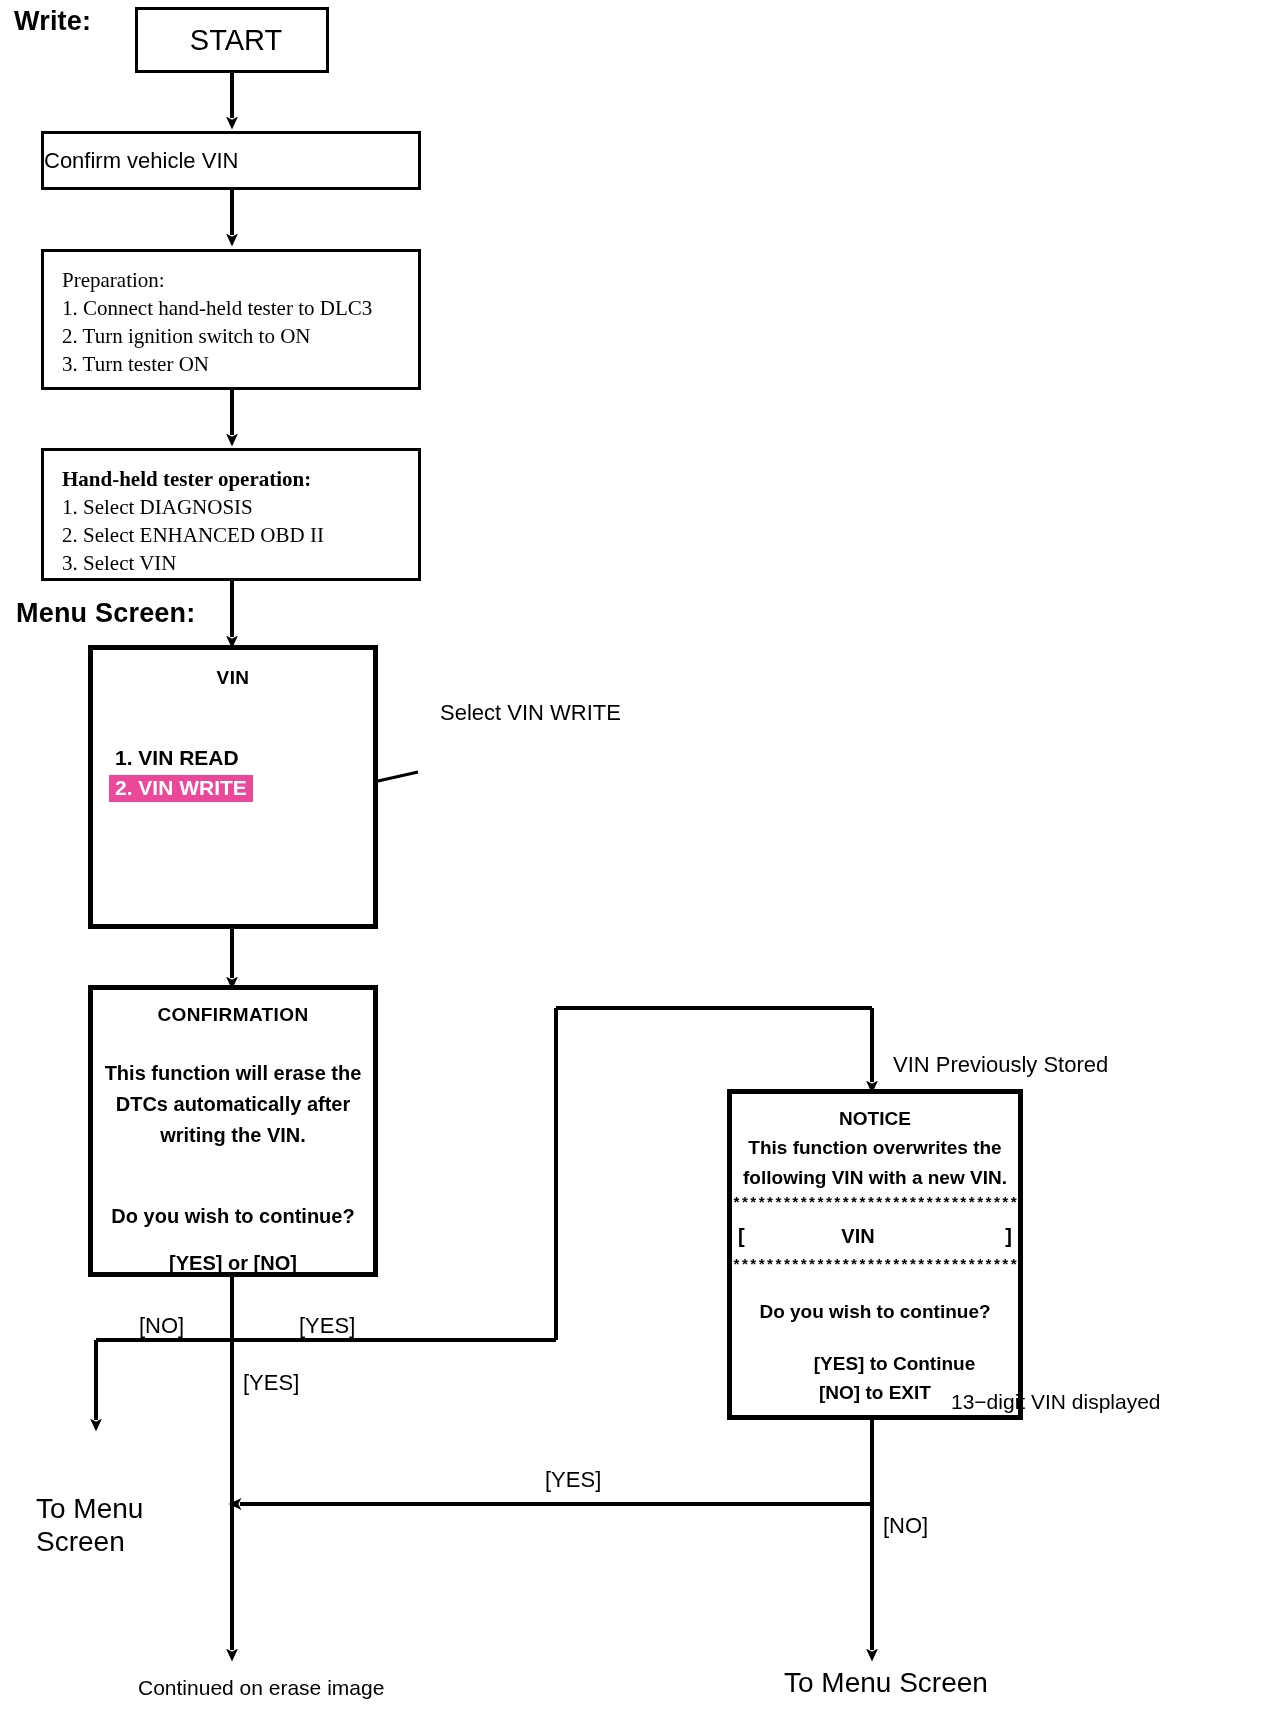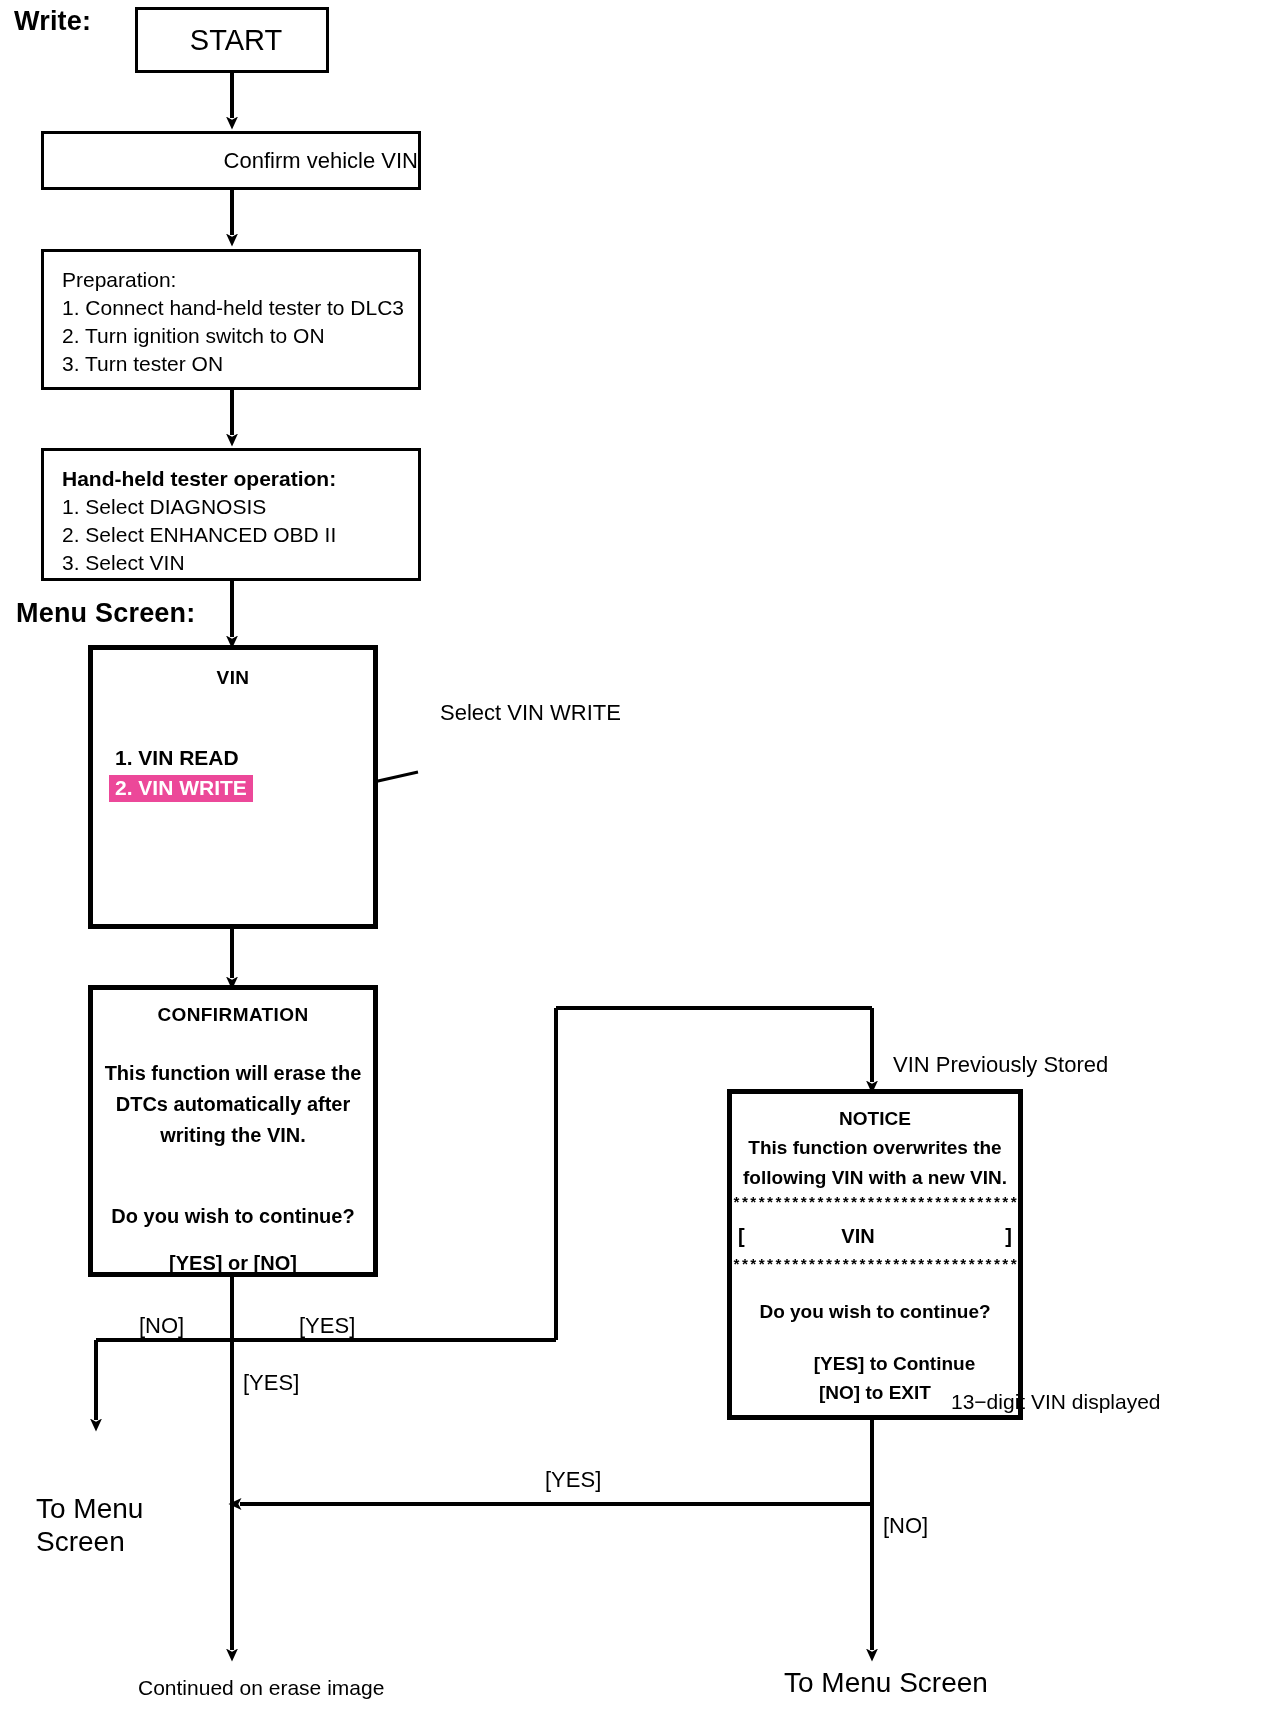--- a/index.html
+++ b/index.html
@@ -37,21 +37,21 @@
     font-size: 27px;
     letter-spacing: 0.2px;
   }
   .plain-22 { font-size: 22px; font-weight: normal; }
   .start-txt {
     font-size: 29px; font-weight: normal;
     text-align: center; width: 100%;
   }
 
   .box-body { padding: 14px 18px; }
-  .box-body div { line-height: 1.34; font-size: 21px; white-space: pre; }
+  .box-body div { line-height: 1.34; font-size: 21px; white-space: pre; font-family: Liberation Serif, serif; }
   .box-body div.b { font-weight: bold; }
 
   .screen-title {
     text-align: center;
     font-weight: bold;
     font-size: 19px;
     letter-spacing: 0.4px;
   }
   .screen-line {
     text-align: center;
@@ -133,21 +133,21 @@
       <line x1="975" y1="1212" x2="1012" y2="1383" stroke-width="3"></line>
     </g>
   </svg>
 
   <div class="lbl hdr-bold" style="left:14px; top:6px;">Write:</div>
 
   <div class="node thin" style="left:135px; top:7px; width:194px; height:66px; display:flex; align-items:center; justify-content:center;padding-left:8px;">
     <span class="start-txt">START</span>
   </div>
 
-  <div class="node thin" style="left:41px; top:131px; width:380px; height:59px; display:flex; align-items:center; justify-content:flex-end;">
+  <div class="node thin" style="left:41px; top:131px; width:380px; height:59px; display:flex; align-items:center; justify-content:flex-start;">
     <span class="plain-22">Confirm vehicle VIN</span>
   </div>
 
   <div class="node thin box-body" style="left:41px; top:249px; width:380px; height:141px;">
     <div>Preparation:</div>
     <div>1. Connect hand-held tester to DLC3</div>
     <div>2. Turn ignition switch to ON</div>
     <div>3. Turn tester ON</div>
   </div>
 

